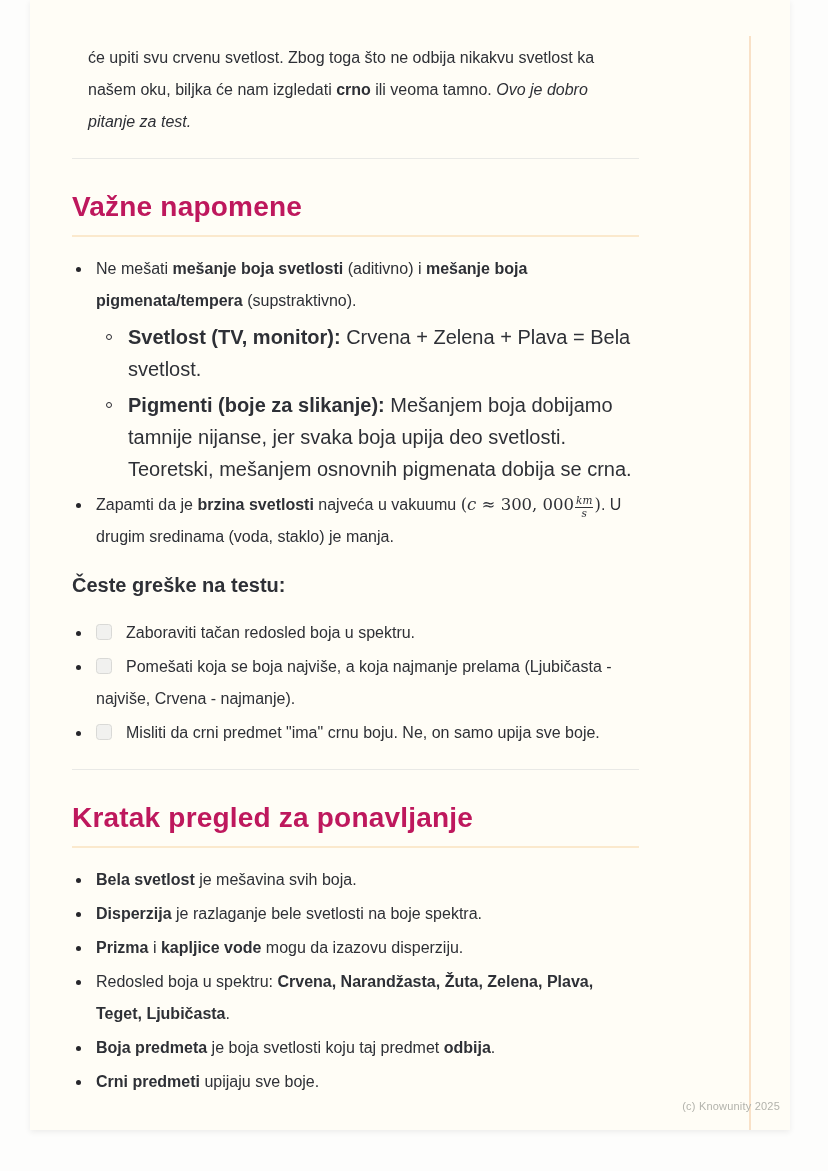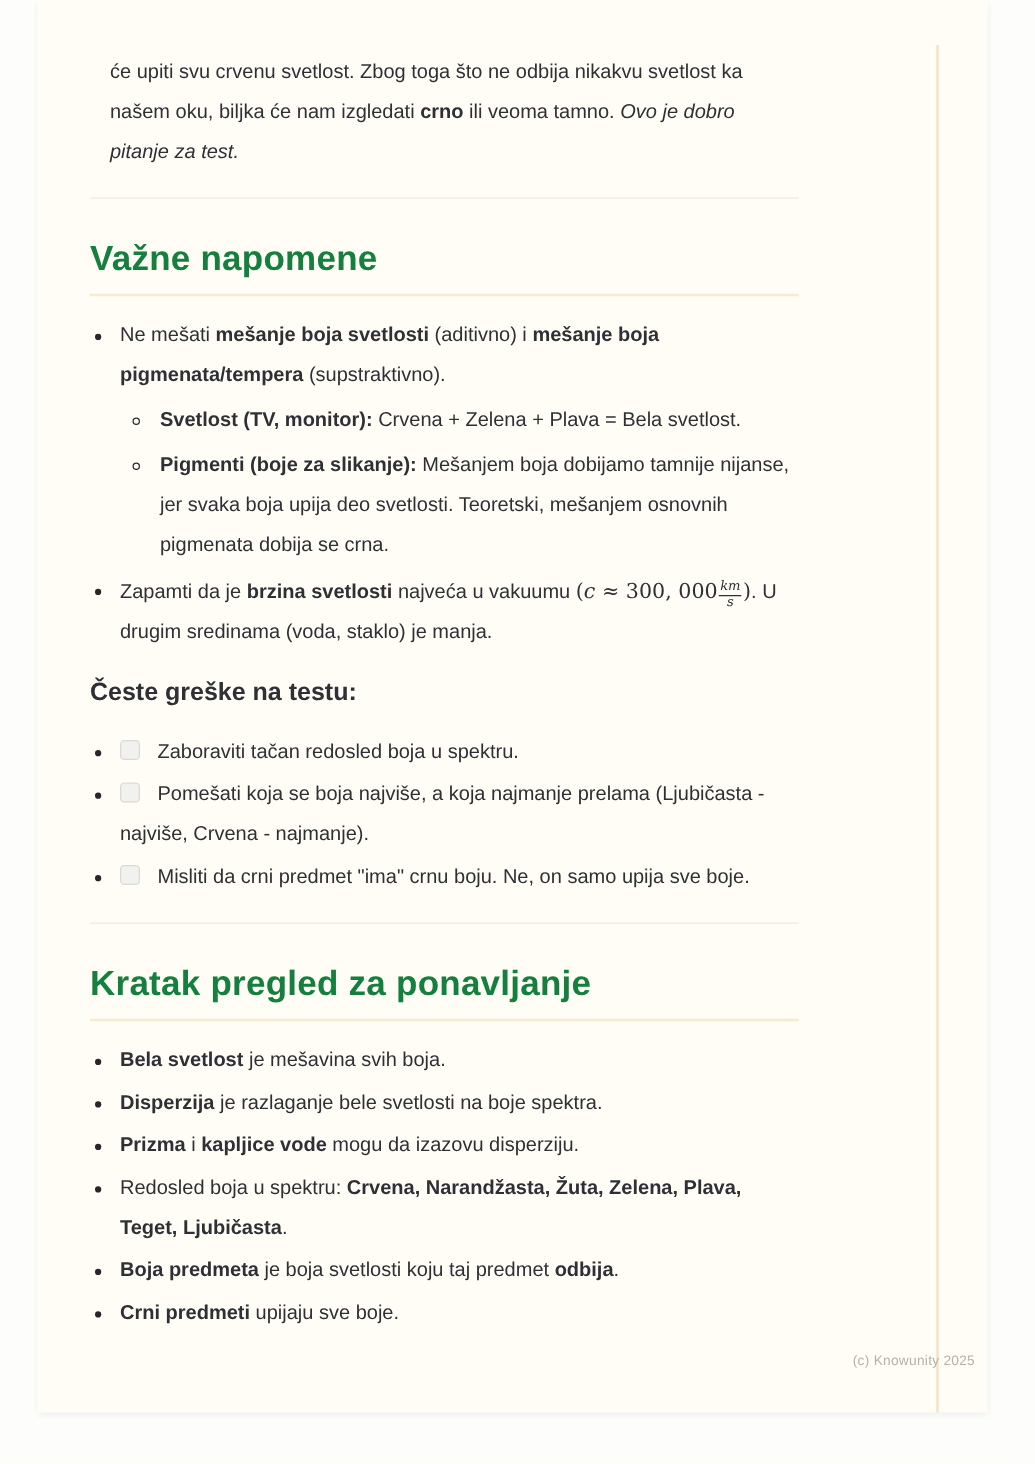--- a/index.html
+++ b/index.html
@@ -22,56 +22,56 @@
     position:relative;
     padding:26px 151px 0 42px;
   }
   .para{font-size:16px;line-height:32px;margin:16px}
   .para-strong{font-size:20px;line-height:32px;margin:16px 0 0;font-weight:700}
   .bold{font-weight:700}
   .it{font-style:italic}
   .serif{font-family:"DejaVu Serif","Liberation Serif",serif;font-size:16.5px}
   .divider{border:none;border-top:1px solid #e9e9e6;margin:20px 0 0}
   h2.section-heading{
-    color:#15803d;font-size:28px;line-height:36px;font-weight:700;
+    color:#be185d;font-size:28px;line-height:36px;font-weight:700;
     margin:30px 0 0;padding-bottom:10px;border-bottom:2px solid #fbe9cd;
     letter-spacing:.2px;
   }
   ul.blist{list-style:none;margin:16px 0 0;padding:0}
   ul.blist>li{
     position:relative;padding-left:24px;margin:2px 0;
     font-size:16px;line-height:32px;
   }
   ul.blist>li::before{
     content:"";position:absolute;left:4px;top:13.5px;width:5px;height:5px;
     border-radius:50%;background:#26262b;
   }
   ul.sublist{list-style:none;margin:2px 0 0;padding:0 0 0 8px}
   ul.sublist>li{
     position:relative;padding-left:24px;margin:4px 0;
-    font-size:16px;line-height:32px;
+    font-size:20px;line-height:32px;
   }
   ul.sublist>li::before{
     content:"";position:absolute;left:2px;top:13px;width:4px;height:4px;
     border-radius:50%;border:1.5px solid #2a2a30;background:transparent;
   }
   .cb{
     display:inline-block;width:14px;height:14px;border-radius:3.5px;
     background:#f1f1ef;border:1px solid #d9d9d6;
     margin-right:14px;vertical-align:-2px;
   }
   .frac{
     display:inline-block;vertical-align:-7px;text-align:center;
     font-family:"DejaVu Serif","Liberation Serif",serif;font-style:italic;
     font-size:10.5px;line-height:1.1;margin:0 1px;
   }
   .frac .num{display:block;border-bottom:1px solid #2e3036;padding:0 1px}
   .frac .den{display:block}
   .footer-credit{
-    position:absolute;right:10px;bottom:35px;
+    position:absolute;right:10px;bottom:18px;
     font-size:11px;color:#b3b3ac;letter-spacing:.2px;
   }
 </style>
 </head>
 <body>
 
 <div class="page">
   <div class="margin-line"></div>
   <div class="content">
       <p class="para"><span>će upiti svu crvenu svetlost. Zbog toga što ne odbija nikakvu svetlost ka našem oku, biljka će nam izgledati </span><span class="bold">crno</span><span> ili veoma tamno. </span><span class="it">Ovo je dobro pitanje za test.</span></p>

